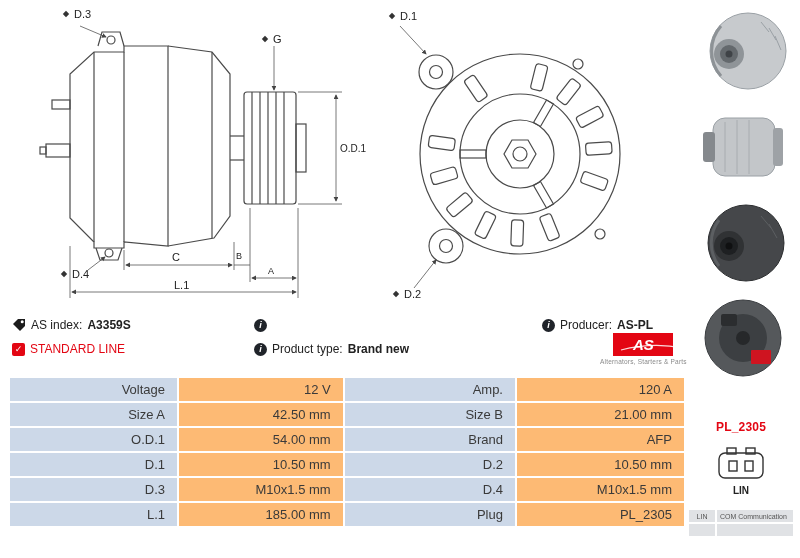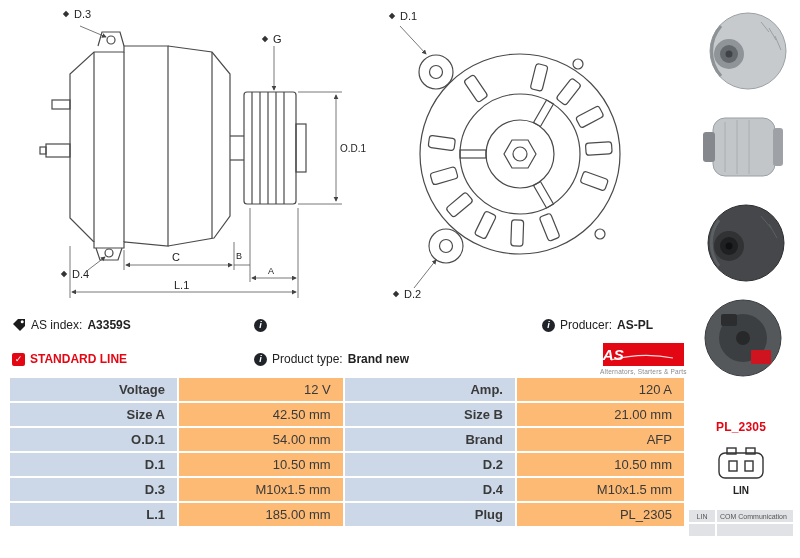--- a/index.html
+++ b/index.html
@@ -18,35 +18,35 @@
   .photo { width:100px; height:94px; background:#fff; }
   .plug-code { margin-top:32px; color:#e30613; font-weight:bold; font-size:12px; letter-spacing:.2px; }
   .connector { margin-top:8px; display:flex; flex-direction:column; align-items:center; }
   .connector-label { font-size:10px; font-weight:bold; color:#222; margin-top:1px; }
   .legend { margin-top:12px; width:104px; display:flex; flex-direction:column; gap:2px; }
   .legend-row { display:flex; gap:2px; height:12px; }
   .legend-key { width:26px; background:#e0e2e5; font-size:7px; color:#555; display:flex; align-items:center; justify-content:center; }
   .legend-val { flex:1; background:#e0e2e5; font-size:7px; color:#555; display:flex; align-items:center; padding-left:3px; }
 
   
-  .info-grid { position:absolute; left:12px; top:318px; width:668px; display:grid; grid-template-columns:242px 288px 1fr; row-gap:11px; align-items:center; }
+  .info-grid { position:absolute; left:12px; top:318px; width:668px; display:grid; grid-template-columns:242px 288px 1fr; row-gap:1px; align-items:center; }
   .info-item { display:flex; align-items:center; gap:5px; font-size:12px; color:#222; }
   .info-item b { font-weight:bold; }
   .info-dot { width:13px; height:13px; min-width:13px; border-radius:50%; background:#20242a; color:#fff; font-size:9px; font-weight:bold; font-style:italic; display:inline-flex; align-items:center; justify-content:center; }
   .check-box { width:13px; height:13px; min-width:13px; border-radius:2px; background:#e30613; color:#fff; font-size:9px; display:inline-flex; align-items:center; justify-content:center; }
-  .standard-line { color:#e30613; font-weight:bold; font-size:12px; }
+  .standard-line { color:#e30613; font-weight:normal; font-size:12px; }
   .as-logo { margin-left:58px; display:flex; flex-direction:column; align-items:center; }
-  .as-logo-box { width:81px; height:23px; background:#e30613; color:#fff; font-weight:bold; font-style:italic; font-size:15px; display:flex; align-items:center; position:relative; }
+  .as-logo-box { width:60px; height:23px; background:#e30613; color:#fff; font-weight:bold; font-style:italic; font-size:15px; display:flex; align-items:center; justify-content:center; position:relative; }
   .as-logo-box svg { position:absolute; left:0; top:0; }
   .as-logo-tagline { font-size:6.5px; color:#8a8a8a; margin-top:2px; letter-spacing:.2px; white-space:nowrap; }
 
   
   table.spec { position:absolute; left:8px; top:376px; width:678px; border-collapse:separate; border-spacing:2px; table-layout:fixed; }
   table.spec td { font-size:13px; color:#3a3a3a; text-align:right; padding:4px 12px 4px 4px; height:17px; }
-  td.l { background:#ccd8e8;font-weight:bold; }
+  td.l { background:#ccd8e8; }
   td.v { background:#fdba74; }
 </style>
 </head>
 <body>
 
 <div class="stage">
 
   <svg class="diagram-side" width="366" height="312" viewBox="0 0 366 312">
     <defs>
       <marker id="ah1" markerWidth="7" markerHeight="7" refX="5" refY="3" orient="auto-start-reverse">

